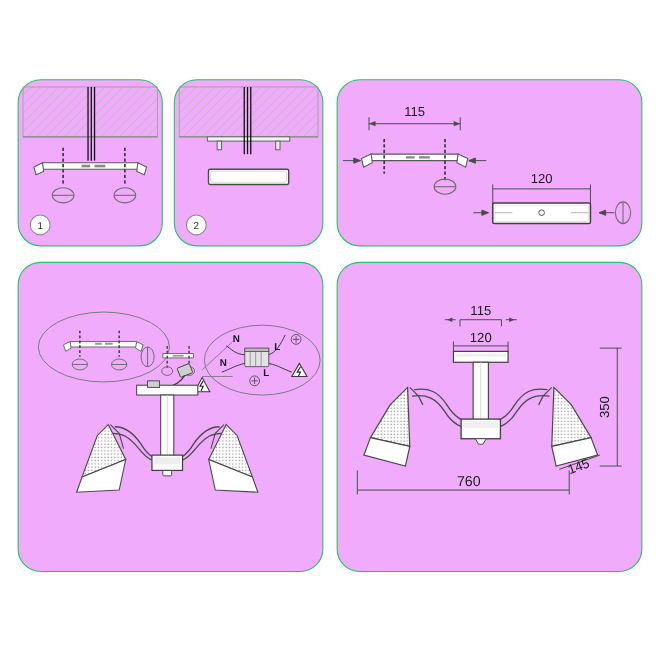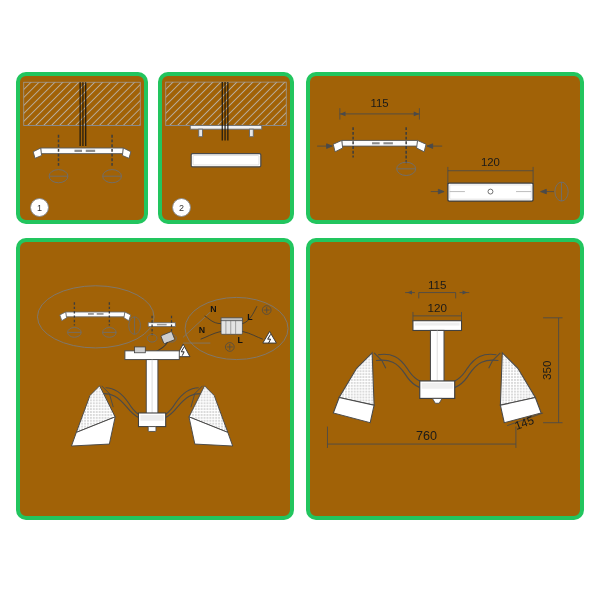--- a/index.html
+++ b/index.html
@@ -1,19 +1,19 @@
 <!DOCTYPE html>
 <html><head>
 <meta charset="utf-8">
 <style>
   html,body{margin:0;padding:0;background:#ffffff;}
   body{width:600px;height:600px;overflow:hidden;
        font-family:"Liberation Sans","DejaVu Sans",sans-serif;color:#1a1a1a;}
   #sheet{position:relative;width:600px;height:600px;background:#fff;}
-  .panel{position:absolute;background:#a16207;border:4px solid #22c55e;border-radius:10px;box-sizing:border-box;}
+  .panel{position:absolute;background:#f0abfc;border:1px solid #22c55e;border-radius:21px;box-sizing:border-box;}
   .panel svg{position:absolute;left:0;top:0;width:100%;height:100%;overflow:visible;}
   .stepbadge{position:absolute;width:17px;height:17px;border:1px solid #8c8c8c;border-radius:50%;
              display:flex;align-items:center;justify-content:center;font-size:9px;color:#333;background:#fff;}
   .dimtxt{font-family:"Liberation Sans","DejaVu Sans",sans-serif;fill:#1a1a1a;}
   .wlabel{font-family:"Liberation Sans","DejaVu Sans",sans-serif;fill:#111;font-weight:bold;}
 </style>
 </head>
 <body>
 
 <div id="sheet">

